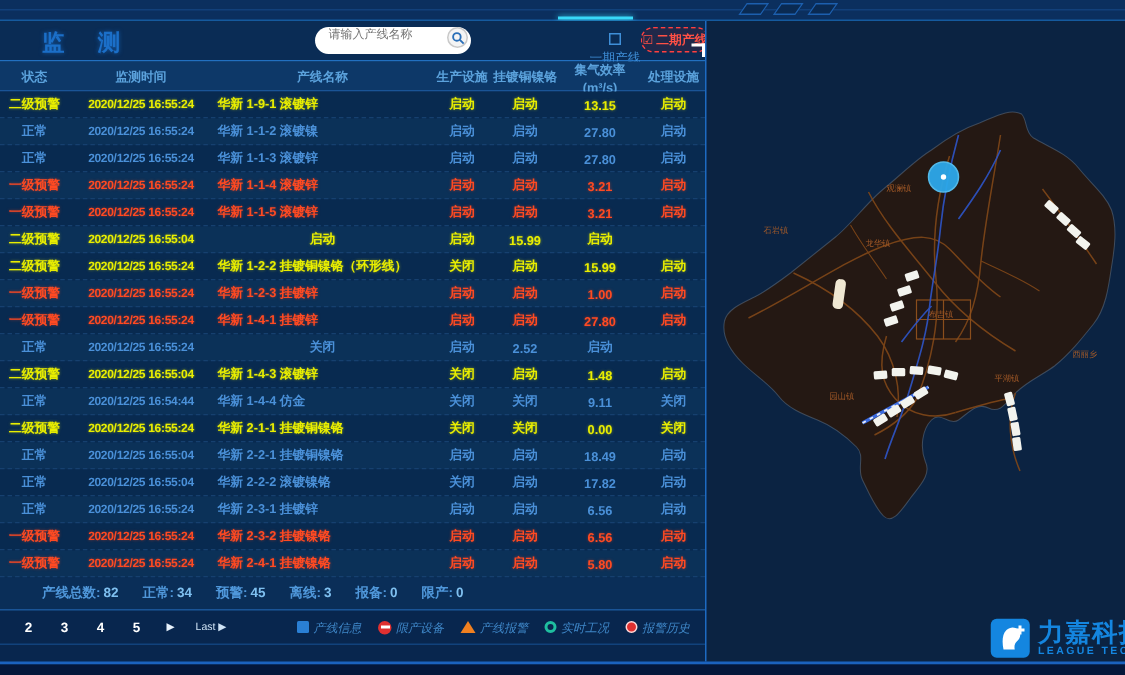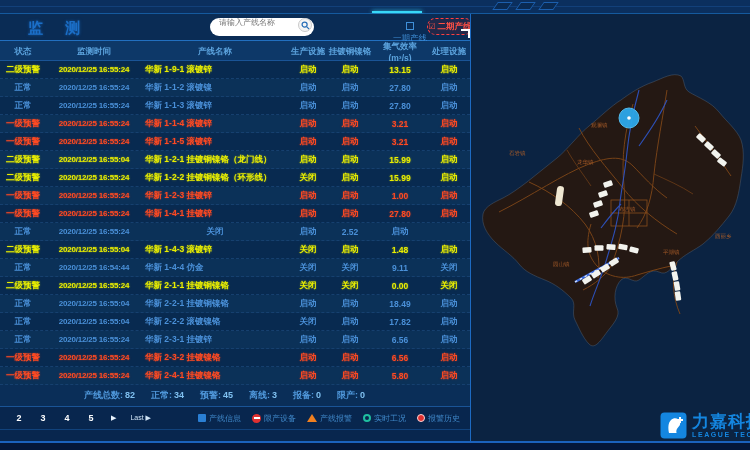--- a/index.html
+++ b/index.html
@@ -51,33 +51,33 @@
   .trow.odd  { background:#082a50; }
   .trow.even { background:#0b3158; }
   .trow .c-time { font-size:8px; letter-spacing:-0.2px; }
   .trow .c-line { text-align:left; padding-left:3px; white-space:nowrap; overflow:hidden; }
   .trow.normal { color:#4a90d8; }
   .trow.warn1  { color:#ff4a22; text-shadow:0 0 2px rgba(255,70,30,.5); }
   .trow.warn2  { color:#e9ee00; text-shadow:0 0 2px rgba(230,240,0,.5); }
   
   .summary { position:absolute; top:385px; left:0; width:470px; height:22px;
     background:#0a2e58; border-bottom:1px solid #1a5496;
-    display:flex; align-items:center; gap:16px; padding-left:84px;
+    display:flex; align-items:center; gap:16px; padding-left:28px;
     font-size:9px; font-weight:bold; color:#4f97da; }
   .summary b { color:#7fc0f0; font-weight:bold; margin-left:2px; }
   
   .pager { position:absolute; top:407px; left:0; width:470px; height:23px;
     display:flex; align-items:center; border-bottom:1px solid #11427c; }
   .page { width:24px; text-align:center; color:#ffffff; font-size:9px;
     font-weight:bold; cursor:pointer; }
   .page.cut { margin-left:-17px; }
   .next-btn { color:#e8f2fc; font-size:7px; margin-left:8px; cursor:pointer; }
   .last-btn { color:#cfe3f5; font-size:7px; margin-left:14px; cursor:pointer; }
   .legend { margin-left:auto; margin-right:10px; display:flex; 
-    gap:11px; font-size:8px; color:#3f87c8; }
+    gap:11px; font-size:8px; color:#3f87c8;font-style:italic; }
   .litem { display:flex; align-items:center; gap:3px; cursor:pointer; }
   .ic { display:inline-block; }
   .ic-line-info { width:8px; height:8px; background:#2a7fd4; border-radius:1px; }
   .ic-limit-equipment { width:9px; height:9px; background:#e03030; border-radius:50%; position:relative; }
   .ic-limit-equipment::after { content:""; position:absolute; left:1.5px; top:3.5px;
     width:6px; height:2px; background:#fff; }
   .ic-line-alarm { width:0; height:0; border-left:5px solid transparent;
     border-right:5px solid transparent; border-bottom:8px solid #f08020; }
   .ic-realtime-status { width:8px; height:8px; border:2px solid #1fbfa0; border-radius:50%; }
   .ic-alarm-history { width:8px; height:8px; background:#e03030; border-radius:50%;
@@ -185,21 +185,20 @@
     <span class="cell c-line">华新 1-1-5 滚镀锌</span>
     <span class="cell">启动</span>
     <span class="cell">启动</span>
     <span class="cell">3.21</span>
     <span class="cell">启动</span>
   </div>
 
   <div class="trow warn2 even">
     <span class="cell c-status">二级预警</span>
     <span class="cell c-time">2020/12/25 16:55:04</span>
-    <span class="cell c-line">华新 1-2-1 挂镀铜镍铬（龙门线）</span>
     <span class="cell">启动</span>
     <span class="cell">启动</span>
     <span class="cell">15.99</span>
     <span class="cell">启动</span>
   </div>
 
   <div class="trow warn2 odd">
     <span class="cell c-status">二级预警</span>
     <span class="cell c-time">2020/12/25 16:55:24</span>
     <span class="cell c-line">华新 1-2-2 挂镀铜镍铬（环形线）</span>

